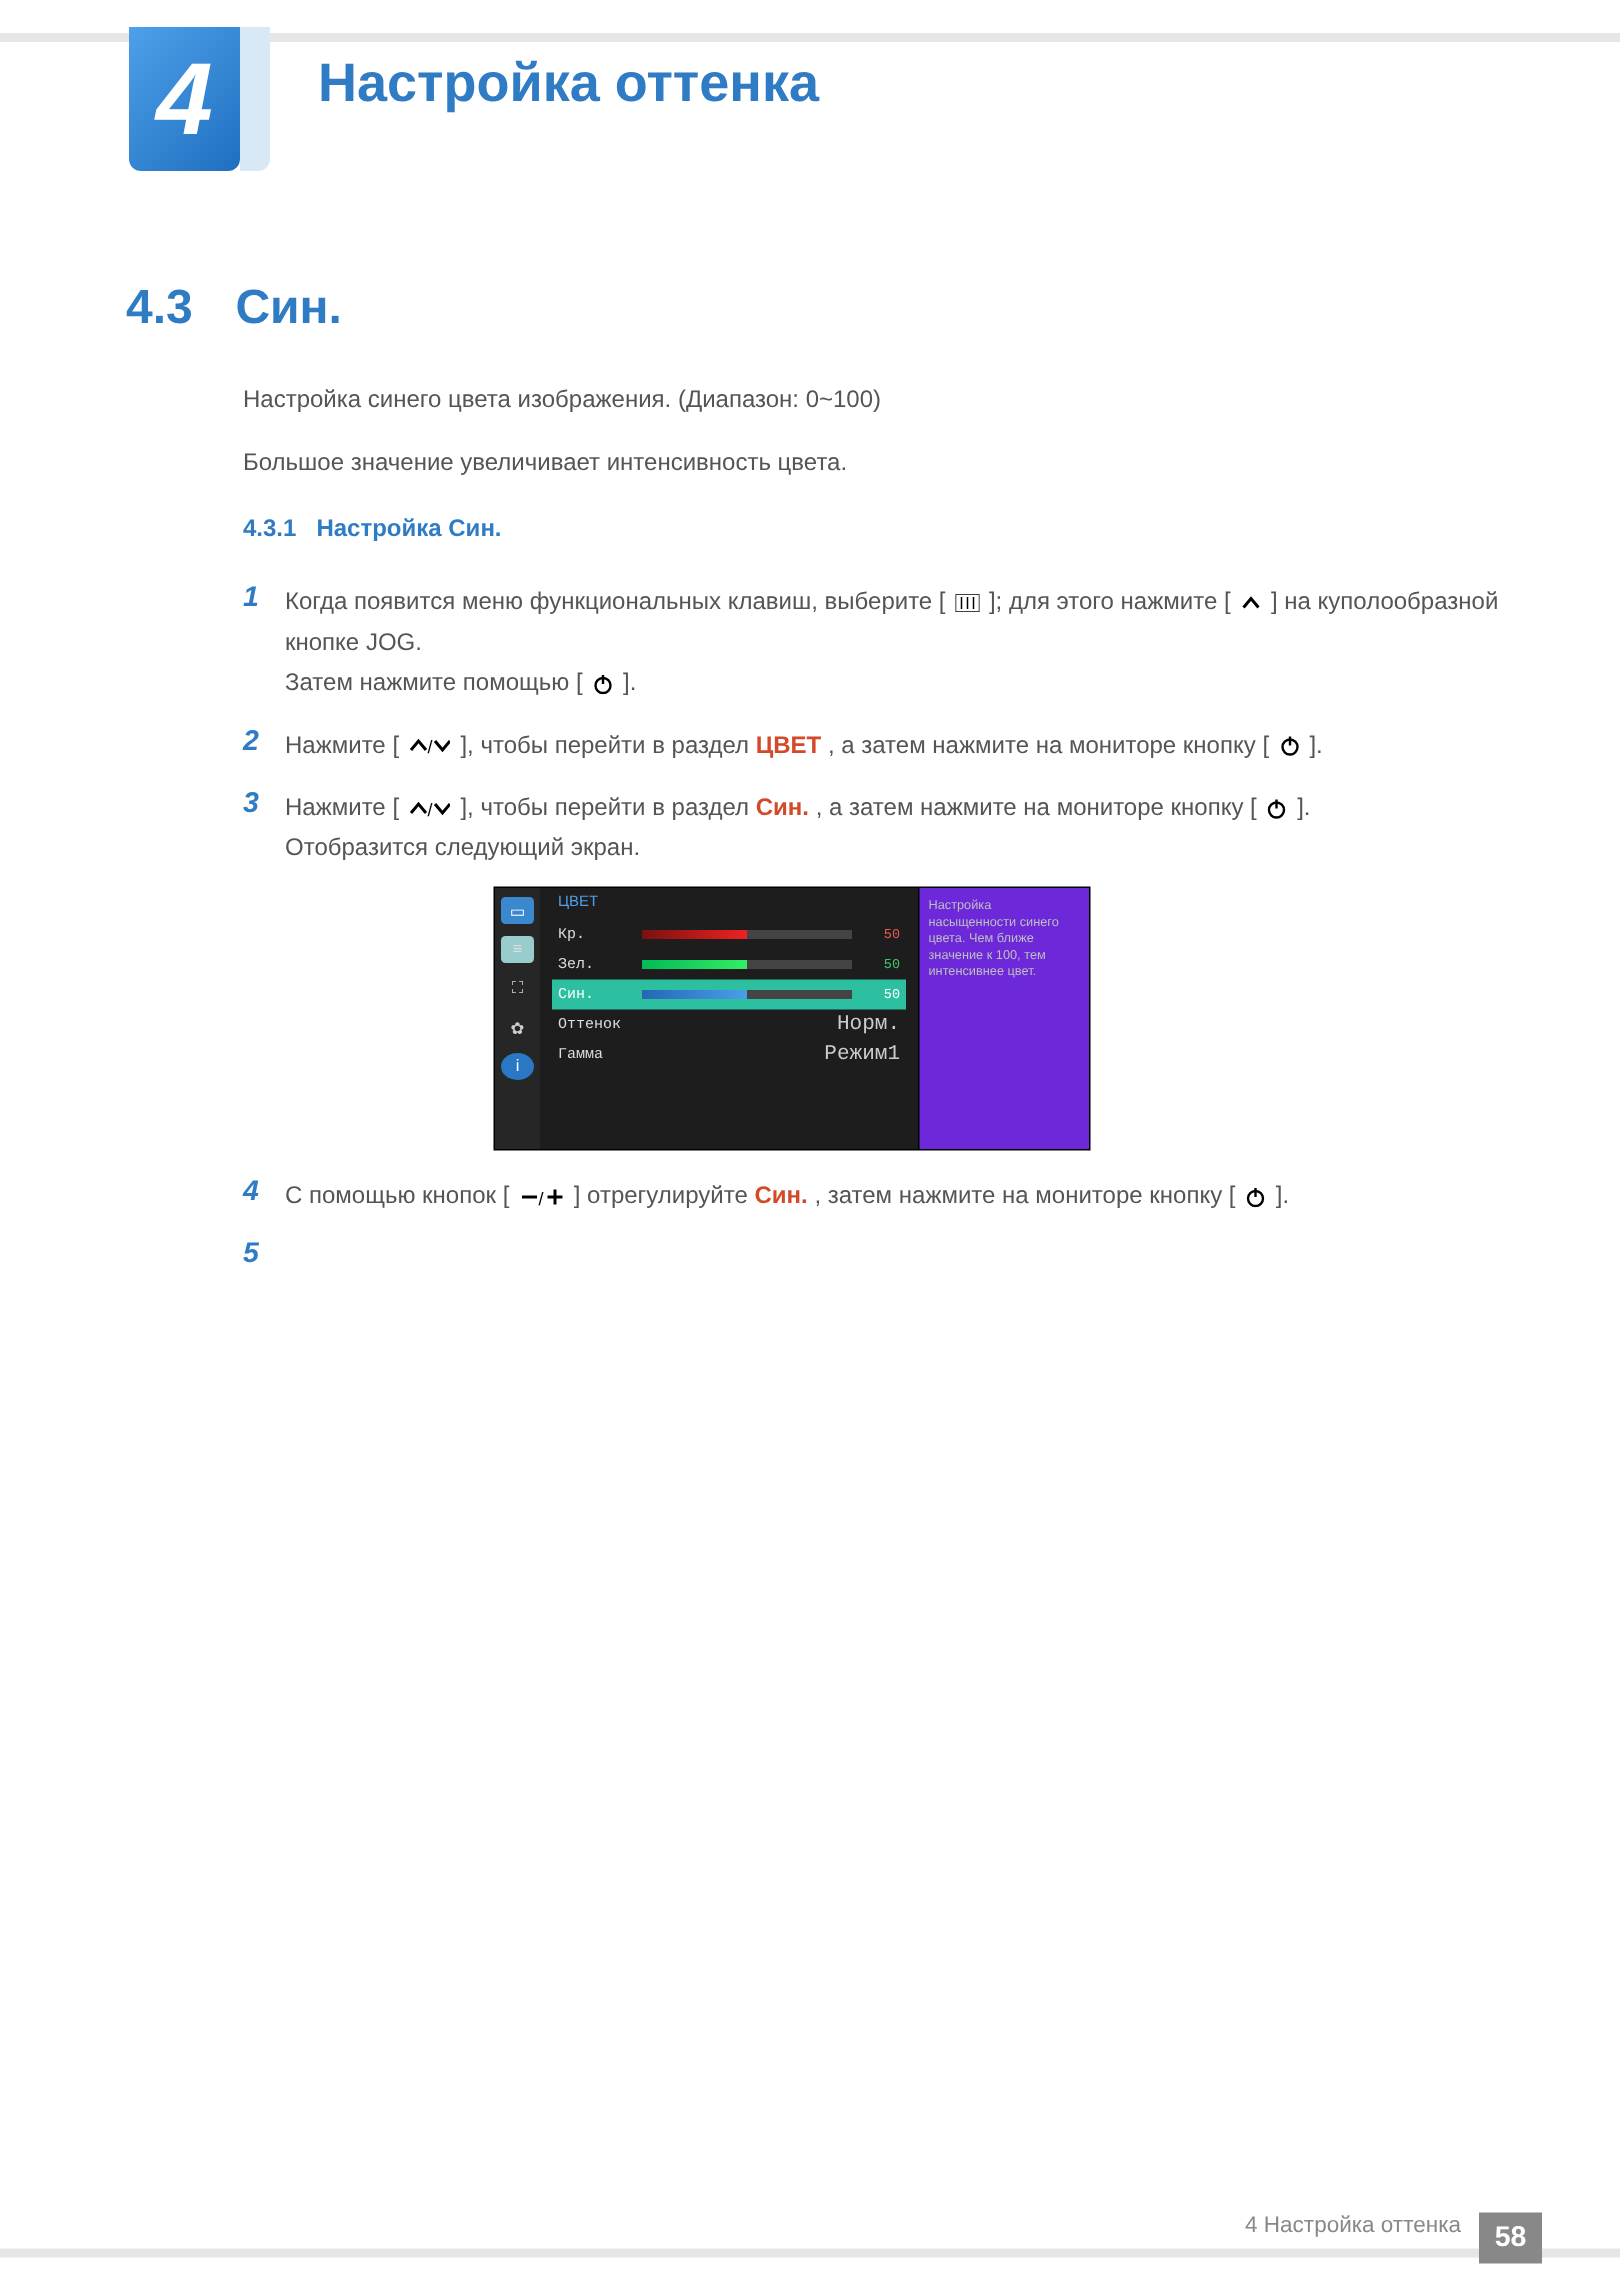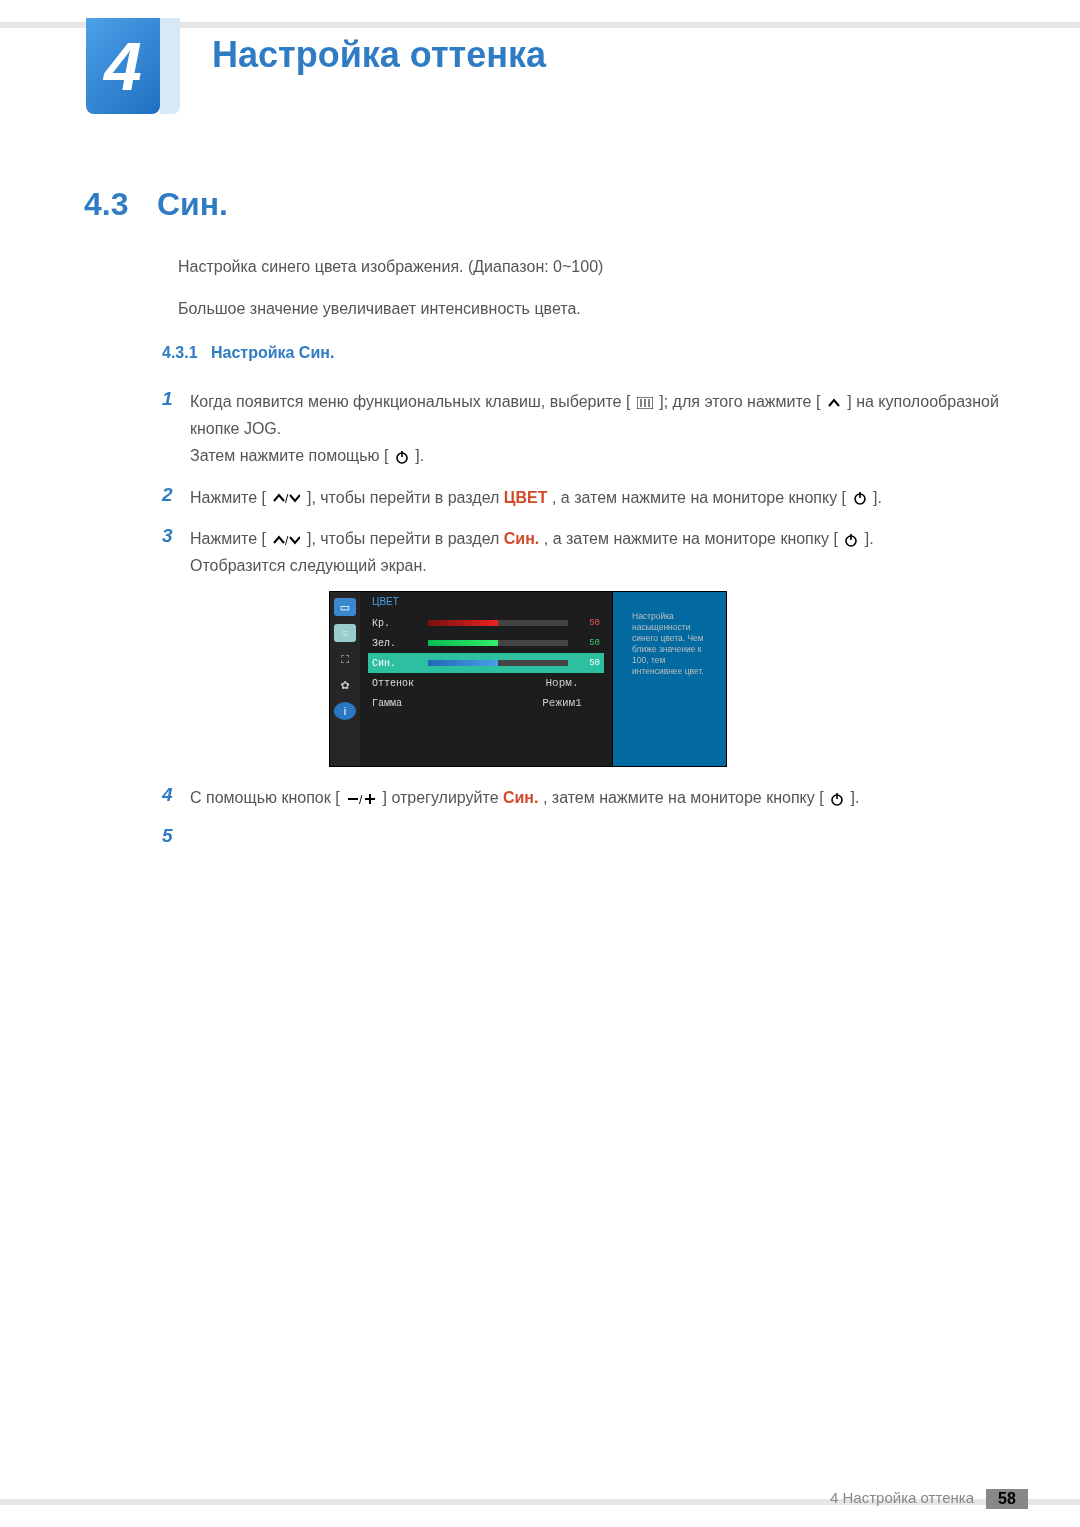--- a/index.html
+++ b/index.html
@@ -45,21 +45,21 @@
   }
   .section-num {
     font-size: 32px; font-weight: bold; color: #2f7cc5;
   }
   .section-name {
     font-size: 32px; font-weight: bold; color: #2f7cc5;
     margin-left: 24px;
   }
   .body-text {
     position: absolute;
-    left: 178px; right: 80px;
+    left: 162px; right: 80px;
     font-size: 16px; color: #555; line-height: 1.6;
   }
   .p1 { top: 254px; }
   .p2 { top: 296px; }
   .subsection {
     position: absolute;
     top: 344px; left: 162px;
     font-size: 16px; font-weight: bold; color: #2f7cc5;
   }
   .steps {
@@ -118,46 +118,46 @@
   .osd-bar {
     flex: 1; height: 6px; background: #444; position: relative;
     margin-right: 8px;
   }
   .osd-bar-fill { position: absolute; top:0; bottom:0; left:0; }
   .bar-red .osd-bar-fill { width: 50%; background: linear-gradient(90deg,#7a1010,#e22); }
   .bar-green .osd-bar-fill { width: 50%; background: linear-gradient(90deg,#0b5,#3e6); }
   .bar-blue .osd-bar-fill { width: 50%; background: linear-gradient(90deg,#2368b5,#4a9ee8); }
   .osd-val { width: 24px; text-align: right; color: #3ec76d; font-size: 9px; }
   .osd-val.red { color: #e55; }
-  .osd-textval { width: 76px; text-align: center; font-size: 11px; color: #ccc; }
+  .osd-textval { width: 76px; text-align: right; font-size: 14px; color: #ccc; }
   .osd-info {
-    width: 114px; background: #0369a1; padding: 19px;
+    width: 114px; background: #6d28d9; padding: 6px;
     font-size: 8.5px; color: #bfbfbf; line-height: 1.3;
     border-left: 1px solid #000;
   }
   .steps-after {
     position: absolute;
     top: 784px; left: 162px; right: 80px;
   }
 
   .footer-bar {
     position: absolute;
     left: 0; right: 0; bottom: 22px; height: 6px;
     background: #e6e6e6;
   }
   .footer {
     position: absolute;
     bottom: 18px; right: 52px;
     display: flex; align-items: flex-start;
   }
   .footer-text { font-size: 15px; color: #888; margin-right: 12px; }
   .footer-page {
-    width: 42px; height: 20px; background: #888;
-    color: #000000; display: flex; align-items: center; justify-content: center;
-    font-size: 16px; font-weight: bold;
+    width: 42px; height: 34px; background: #888;
+    color: #ffffff; display: flex; align-items: center; justify-content: center;
+    font-size: 19px; font-weight: bold;
   }
 </style>
 </head>
 <body>
 
 <div class="top-decor"></div>
 <div class="chapter-side"></div>
 <div class="chapter-badge">
   <span>4</span>
 </div>

